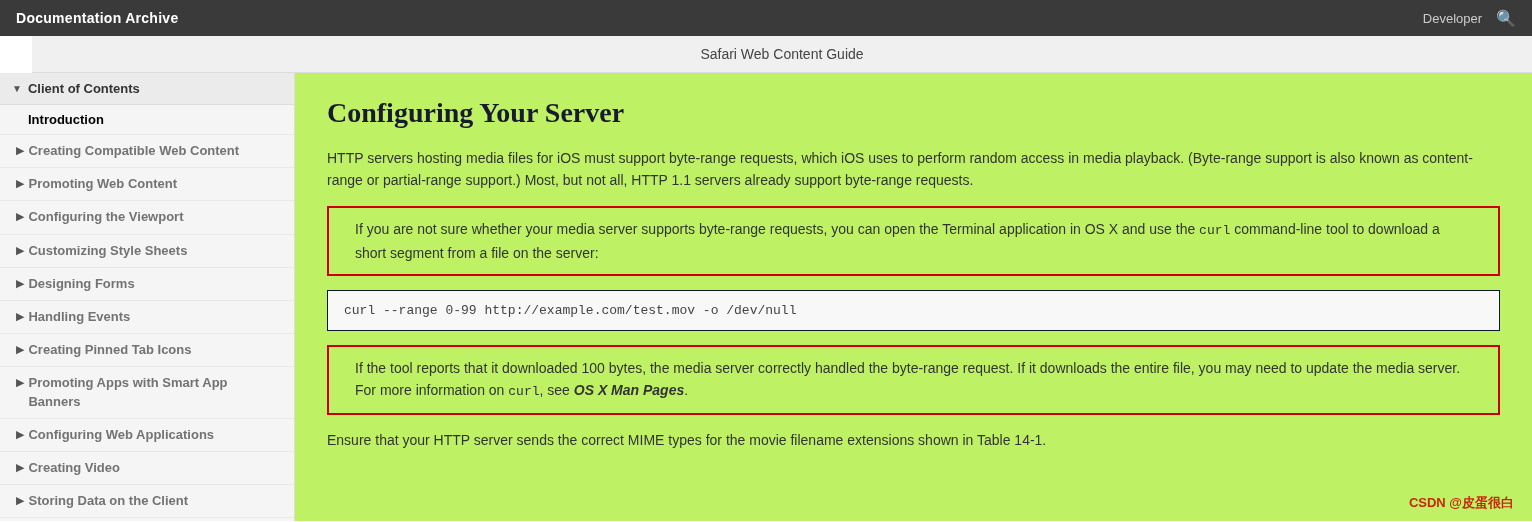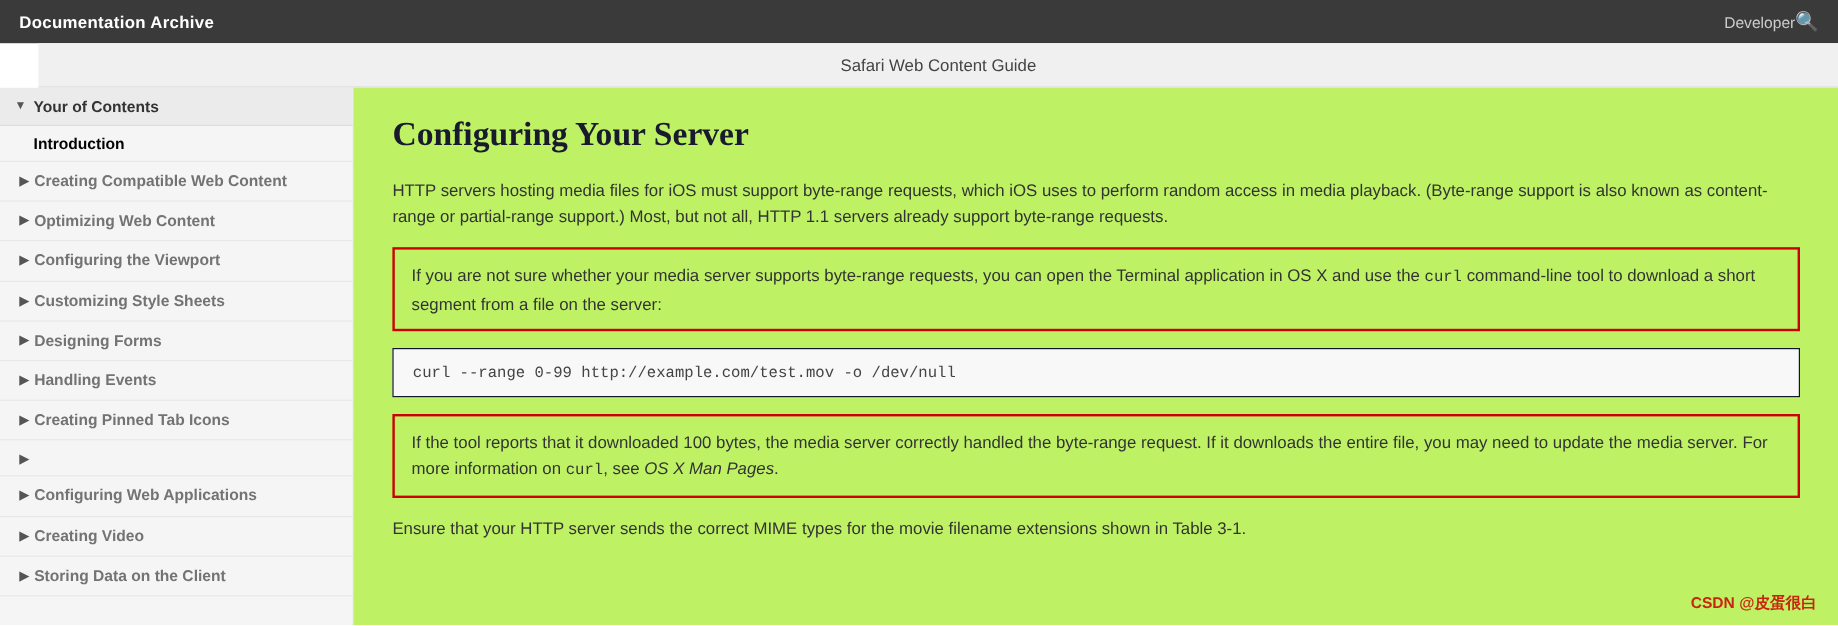--- a/index.html
+++ b/index.html
@@ -18,20 +18,21 @@
     }
     .top-bar-title {
       font-size: 14px;
       font-weight: bold;
       color: #fff;
       letter-spacing: 0.02em;
     }
     .top-bar-right {
       display: flex;
       align-items: center;
+      gap: 14px;
     }
     .top-bar-developer {
       display: flex;
       align-items: center;
       gap: 5px;
       color: #ccc;
       font-size: 13px;
     }
     .apple-logo {
       font-size: 15px;
@@ -133,41 +134,41 @@
       font-family: "Palatino Linotype", Palatino, serif;
     }
     .content-p {
       font-size: 14px;
       line-height: 1.6;
       color: #333;
       margin-bottom: 14px;
     }
     .highlighted-box {
       border: 2px solid #cc0000;
-      padding: 10px 14px;
+      padding: 10px 26px;
       margin-bottom: 14px;
       font-size: 14px;
       line-height: 1.6;
       color: #333;
     }
     .code-inline {
       font-family: "Courier New", Courier, monospace;
       font-size: 13px;
       background: transparent;
     }
     .code-block {
       background: #f8f8f8;
       border: 1px solid #0f172a;
       padding: 12px 16px;
       font-family: "Courier New", Courier, monospace;
       font-size: 13px;
       color: #444;
       margin-bottom: 14px;
     }
-    .italic { font-style: italic; }
+    .italic { font-style: italic; font-weight: bold; }
     .watermark {
       position: fixed;
       bottom: 10px;
       right: 18px;
       font-size: 13px;
       color: #cc0000;
       font-weight: bold;
       opacity: 0.85;
     }
   </style>
@@ -187,34 +188,34 @@
 
 <div class="page-title-bar">
   <span>Safari Web Content Guide</span>
 </div>
 
 <div class="main-layout">
 
   <div class="sidebar">
     <div class="toc-header">
       <span class="triangle">▼</span>
-      <span>Your of Contents</span>
+      <span>Client of Contents</span>
     </div>
 
     <div class="sidebar-item intro">
       <span>Introduction</span>
     </div>
 
     <div class="sidebar-item with-arrow">
       <span class="arrow">▶</span>
       <span class="item-label">Creating Compatible Web Content</span>
     </div>
     <div class="sidebar-item with-arrow">
       <span class="arrow">▶</span>
-      <span class="item-label">Optimizing Web Content</span>
+      <span class="item-label">Promoting Web Content</span>
     </div>
     <div class="sidebar-item with-arrow">
       <span class="arrow">▶</span>
       <span class="item-label">Configuring the Viewport</span>
     </div>
     <div class="sidebar-item with-arrow">
       <span class="arrow">▶</span>
       <span class="item-label">Customizing Style Sheets</span>
     </div>
     <div class="sidebar-item with-arrow">
@@ -224,20 +225,21 @@
     <div class="sidebar-item with-arrow">
       <span class="arrow">▶</span>
       <span class="item-label">Handling Events</span>
     </div>
     <div class="sidebar-item with-arrow">
       <span class="arrow">▶</span>
       <span class="item-label">Creating Pinned Tab Icons</span>
     </div>
     <div class="sidebar-item with-arrow">
       <span class="arrow">▶</span>
+      <span class="item-label">Promoting Apps with Smart App Banners</span>
     </div>
     <div class="sidebar-item with-arrow">
       <span class="arrow">▶</span>
       <span class="item-label">Configuring Web Applications</span>
     </div>
     <div class="sidebar-item with-arrow">
       <span class="arrow">▶</span>
       <span class="item-label">Creating Video</span>
     </div>
     <div class="sidebar-item with-arrow">
@@ -256,17 +258,17 @@
     </div>
 
     <div class="code-block">
       <span>curl --range 0-99 http://example.com/test.mov -o /dev/null</span>
     </div>
 
     <div class="highlighted-box">
       <span>If the tool reports that it downloaded 100 bytes, the media server correctly handled the byte-range request. If it downloads the entire file, you may need to update the media server. For more information on </span><code class="code-inline">curl</code><span>, see </span><em class="italic">OS X Man Pages</em><span>.</span>
     </div>
 
-    <p class="content-p">Ensure that your HTTP server sends the correct MIME types for the movie filename extensions shown in Table 3-1.</p>
+    <p class="content-p">Ensure that your HTTP server sends the correct MIME types for the movie filename extensions shown in Table 14-1.</p>
   </div>
 </div>
 
 <div class="watermark">CSDN @皮蛋很白</div>
 
 </body></html>

